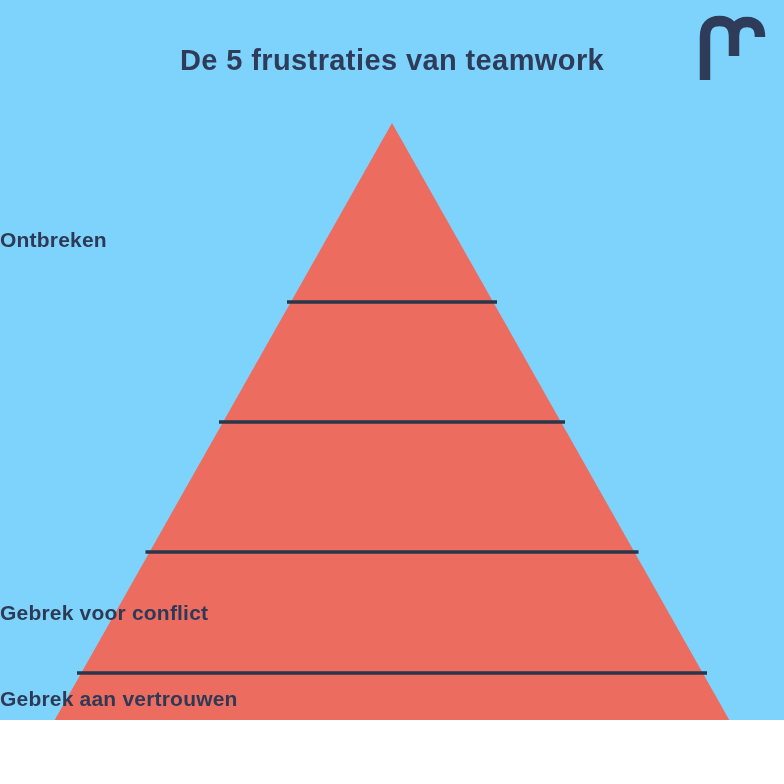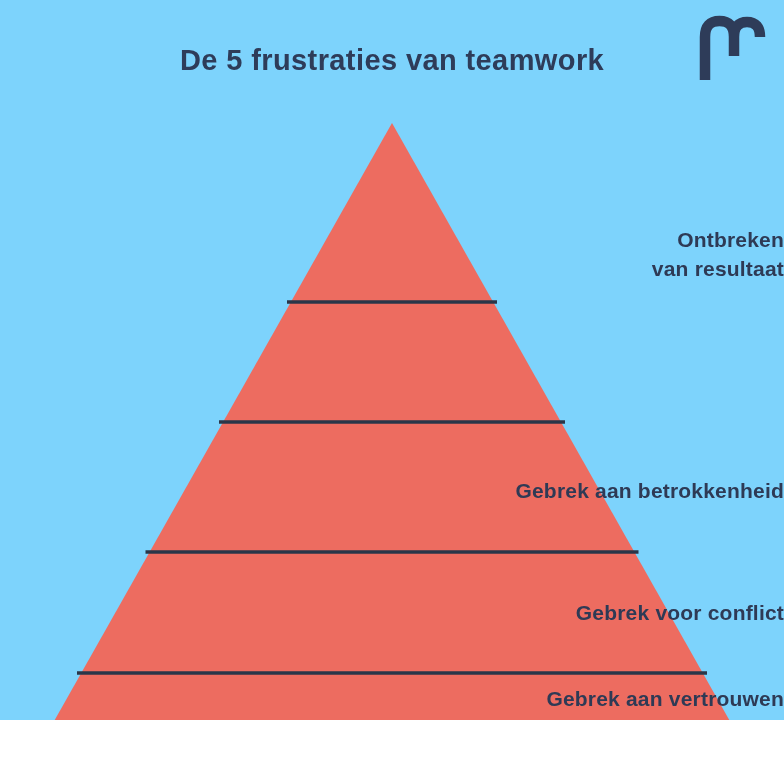--- a/index.html
+++ b/index.html
@@ -37,21 +37,21 @@
     position: absolute;
     left: 0;
     top: 0;
     width: 784px;
     height: 784px;
   }
   .level-label {
     position: absolute;
     left: 0;
     width: 784px;
-    text-align: right;
+    text-align: left;
     font-size: 21px;
     font-weight: 700;
     line-height: 29px;
     letter-spacing: 0.2px;
     color: #2E3A55;
   }
   .label-1 { top: 225px; }
   .label-2 { top: 338px; }
   .label-3 { top: 476px; }
   .label-4 { top: 598px; }
@@ -71,27 +71,23 @@
   <svg class="pyramid-svg" viewBox="0 0 784 784" aria-hidden="true">
     <polygon points="392,123 9.5,800 774.5,800" fill="#ED6C60"></polygon>
     <line x1="287" y1="302" x2="497" y2="302" stroke-width="3.5" stroke="#2A3649"></line>
     <line x1="219" y1="422" x2="565" y2="422" stroke-width="3.5" stroke="#2A3649"></line>
     <line x1="145.5" y1="552" x2="638.5" y2="552" stroke-width="3.5" stroke="#2A3649"></line>
     <line x1="77" y1="673" x2="707" y2="673" stroke-width="3.5" stroke="#2A3649"></line>
   </svg>
 
   <div class="level-label label-1">
     <div>Ontbreken</div>
-    <div>van resultaat</div>
   </div>
 
 
-  <div class="level-label label-3">
-    <div>Gebrek aan betrokkenheid</div>
-  </div>
 
   <div class="level-label label-4">
     <div>Gebrek voor conflict</div>
   </div>
 
   <div class="level-label label-5">
     <div>Gebrek aan vertrouwen</div>
   </div>
 
 </div>

